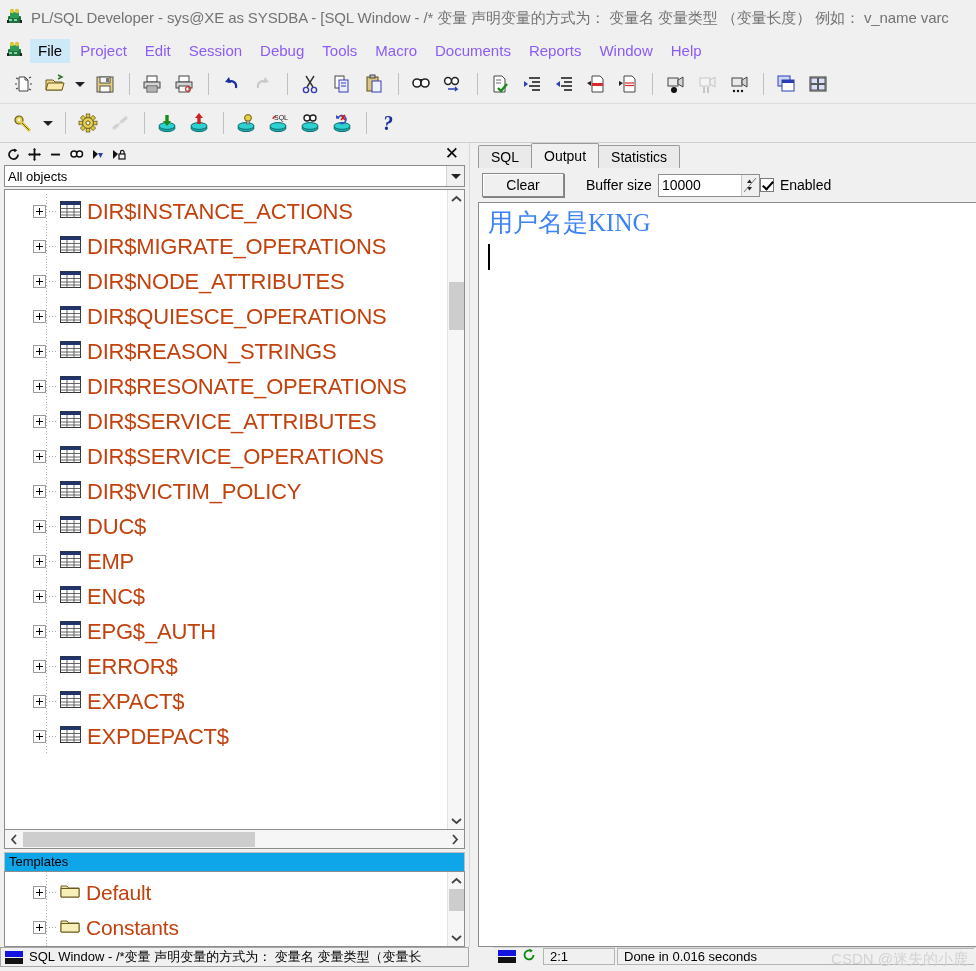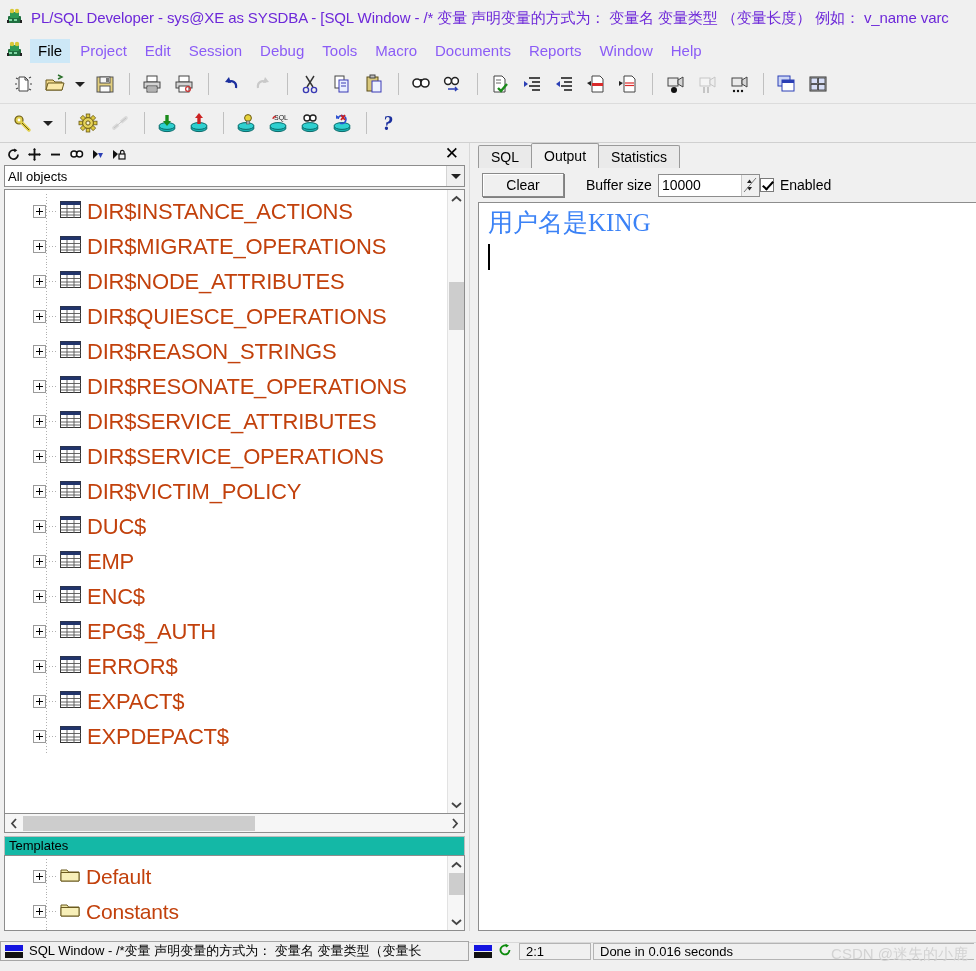--- a/index.html
+++ b/index.html
@@ -26,21 +26,21 @@
     display: flex;
     align-items: center;
     padding-left: 6px;
     flex: 0 0 auto;
     white-space: nowrap;
     overflow: hidden;
   }
   .titlebar .app-icon { margin-right: 7px; flex: 0 0 auto; display:block; }
   .titlebar .title-text {
     font-size: 15px;
-    color: #6d28d9;
+    color: #737373;
     letter-spacing: -0.1px;
   }
 
   
   .menubar {
     height: 29px;
     background: #f0f0f0;
     display: flex;
     align-items: center;
     padding-left: 6px;
@@ -260,21 +260,21 @@
     flex: 0 0 auto;
     display: flex;
     flex-direction: column;
     margin-top: 3px;
   }
   .tpl-header {
     height: 19px;
     margin: 0 4px;
     border: 1px solid #bdbdbd;
     border-bottom: none;
-    background: #14b8a6;
+    background: #0ea5e9;
     font-size: 13px;
     color: #000;
     padding-left: 4px;
     line-height: 17px;
     flex: 0 0 auto;
   }
   .tpl-body {
     height: 76px;
     margin: 0 4px;
     border: 1px solid #8d8d8d;
@@ -410,27 +410,28 @@
     white-space: pre;
   }
   .caret {
     width: 2px; height: 26px;
     background: #000;
     margin-top: 6px;
   }
 
   
   .statusbar {
-    height: 40px;
-    flex: 0 0 auto;
-    display: flex;
-    align-items: center;
+    height: 24px;
+    flex: 0 0 auto;
+    display: flex;
+    align-items: flex-start;
     background: #f0f0f0;
     font-size: 13px;
     color: #000;
+    gap: 24px;
   }
   .sb-left {
     width: 469px; flex: 0 0 469px;
     border: 1px solid #a6a6a6;
     background: #f0f0f0;
     display: flex; align-items: center;
     padding-left: 4px;
     overflow: hidden;
     white-space: nowrap;
   }

